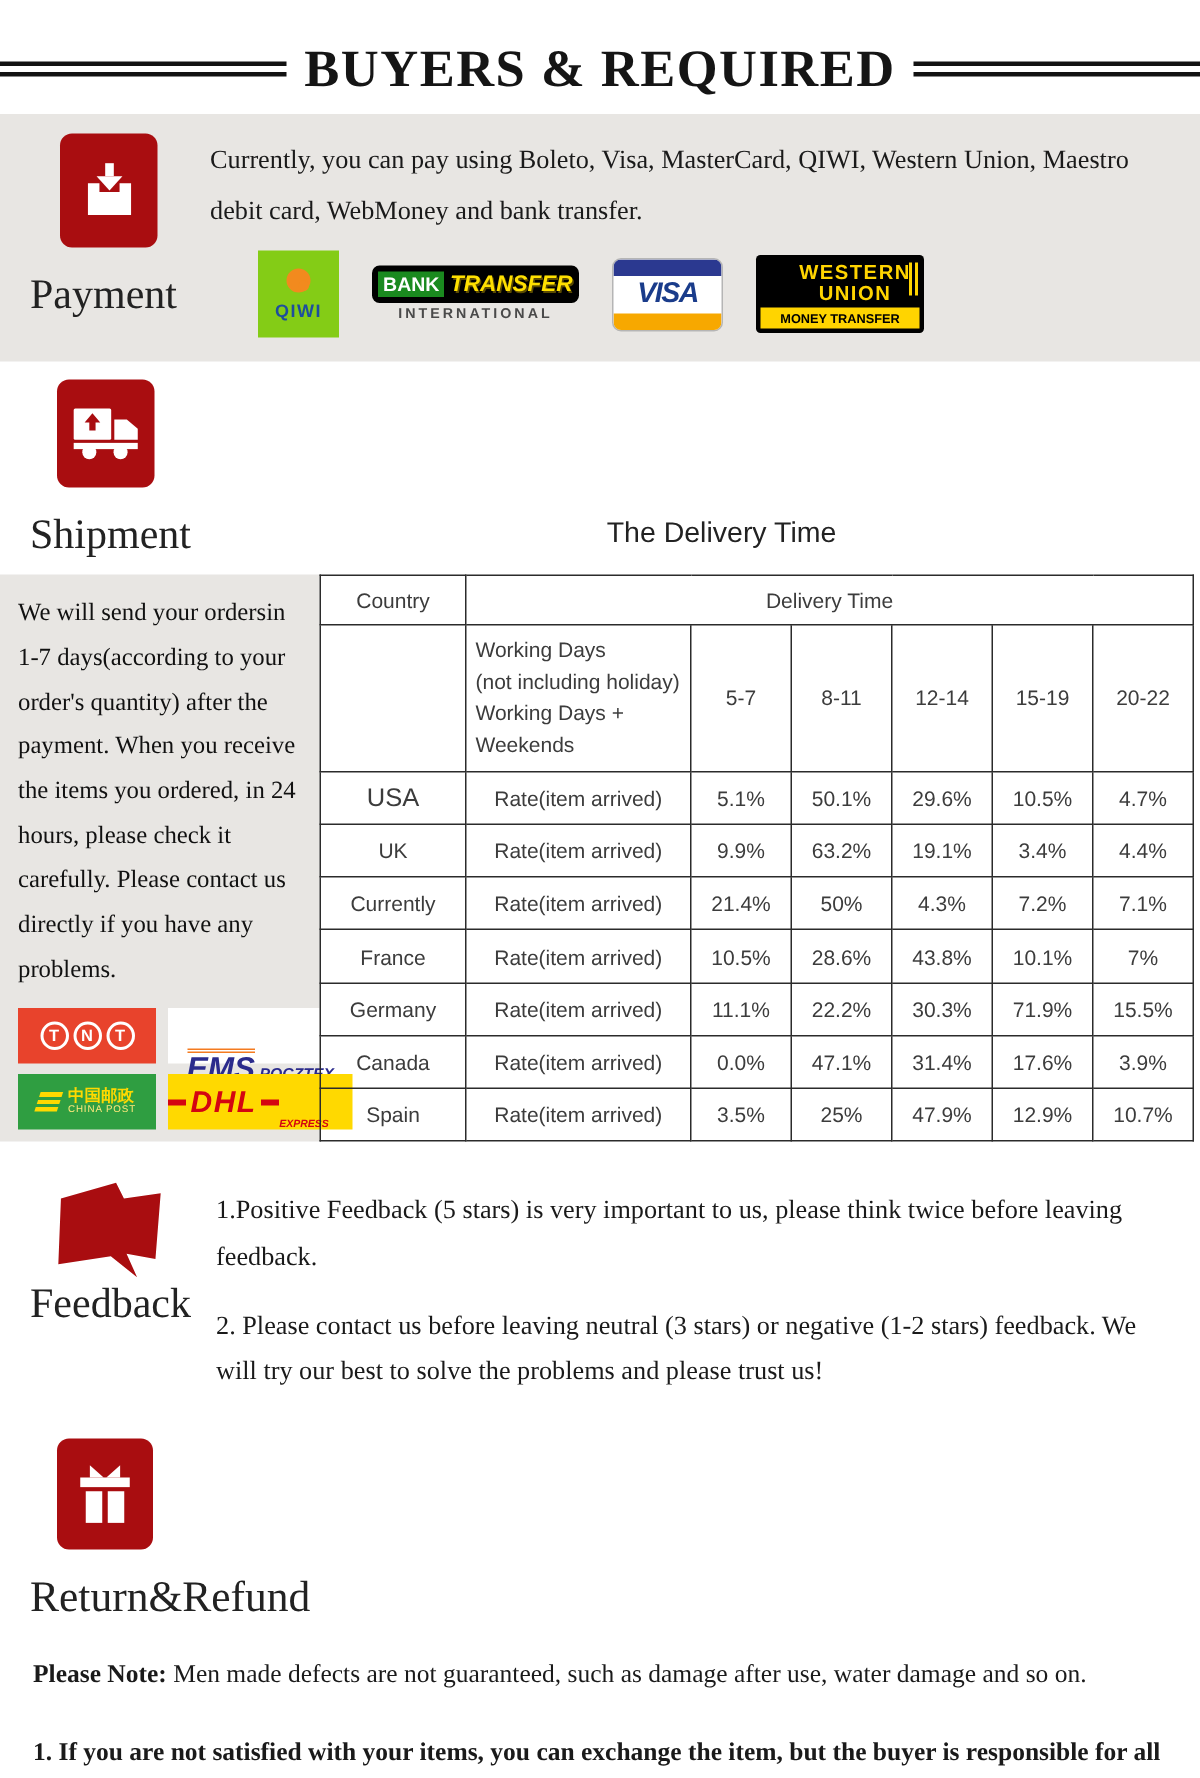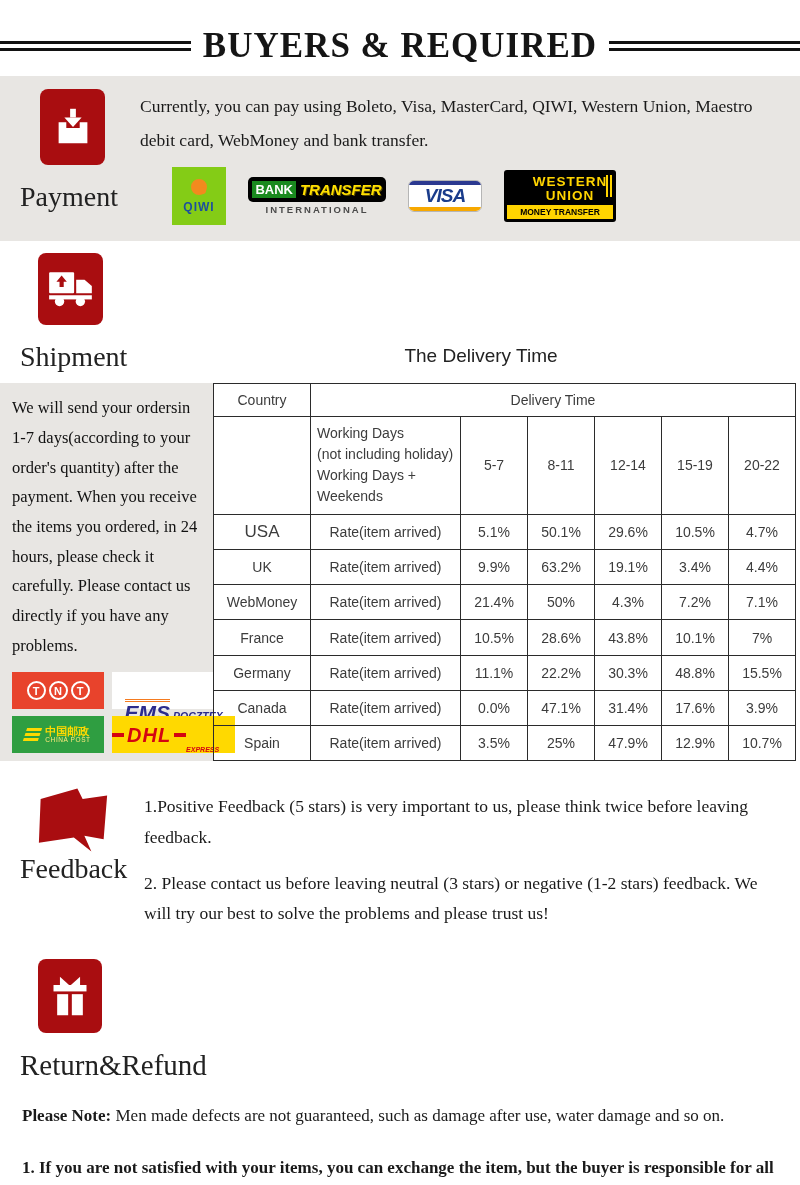--- a/index.html
+++ b/index.html
@@ -40,21 +40,21 @@
   .qiwi-ring{width:16px;height:16px;border:8px solid var(--qiwi-orange);border-radius:50%;position:relative;}
   .qiwi-ring::after{content:"";position:absolute;right:-7px;bottom:-7px;width:7px;height:7px;background:var(--qiwi-orange);border-radius:50%;}
   .qiwi-text{color:var(--qiwi-blue);font-family:"Liberation Sans",sans-serif;font-weight:bold;font-size:12px;margin-top:5px;letter-spacing:1px;}
   .bt-box{width:138px;}
   .bt-bar{background:#000;border-radius:5px;padding:4px 6px;display:flex;gap:4px;justify-content:center;}
   .bt-bank{background:#1a8a1f;color:#fff;font-family:"Liberation Sans",sans-serif;font-weight:bold;font-size:13px;padding:1px 3px;}
   .bt-transfer{color:#ffe000;font-family:"Liberation Sans",sans-serif;font-weight:bold;font-style:italic;font-size:15px;
     text-shadow:1px 1px 0 #5a4a00;}
   .bt-intl{text-align:center;font-family:"Liberation Sans",sans-serif;font-weight:bold;font-size:9.5px;
     color:#4a4a4a;letter-spacing:2px;margin-top:2px;}
-  .visa-card{width:74px;height:32px;background:#fff;border:1px solid #b5b5b5;border-radius:6px;display:flex;flex-direction:column;overflow:hidden;}
+  .visa-card{width:74px;height:49px;background:#fff;border:1px solid #b5b5b5;border-radius:6px;display:flex;flex-direction:column;overflow:hidden;}
   .visa-top{height:11px;background:var(--visa-dark);}
   .visa-mid{flex:1;display:flex;align-items:center;justify-content:center;}
   .visa-text{font-family:"Liberation Sans",sans-serif;font-weight:bold;font-style:italic;font-size:19px;color:var(--visa-blue);letter-spacing:-1px;}
   .visa-bot{height:11px;background:var(--visa-orange);}
   .wu-box{width:112px;height:52px;background:#000;border-radius:3px;display:flex;flex-direction:column;padding:3px 3px 3px 3px;}
   .wu-top{flex:1;position:relative;display:flex;flex-direction:column;align-items:center;justify-content:center;line-height:1.02;}
   .wu-line{color:var(--wu-yellow);font-family:"Liberation Sans",sans-serif;font-weight:bold;font-size:13.5px;letter-spacing:1px;margin-left:20px;}
   .wu-bars{position:absolute;right:1px;top:2px;display:flex;gap:2px;}
   .wu-bars i{display:block;width:2px;height:22px;background:var(--wu-yellow);}
   .wu-strip{background:var(--wu-yellow);text-align:center;font-family:"Liberation Sans",sans-serif;font-weight:bold;
@@ -256,21 +256,21 @@
         <tr class="data-row">
           <td class="country">UK</td>
           <td class="rate">Rate(item arrived)</td>
           <td class="val">9.9%</td>
           <td class="val">63.2%</td>
           <td class="val">19.1%</td>
           <td class="val">3.4%</td>
           <td class="val">4.4%</td>
         </tr>
         <tr class="data-row">
-          <td class="country">WebMoney</td>
+          <td class="country">Currently</td>
           <td class="rate">Rate(item arrived)</td>
           <td class="val">21.4%</td>
           <td class="val">50%</td>
           <td class="val">4.3%</td>
           <td class="val">7.2%</td>
           <td class="val">7.1%</td>
         </tr>
         <tr class="data-row">
           <td class="country">France</td>
           <td class="rate">Rate(item arrived)</td>
@@ -279,21 +279,21 @@
           <td class="val">43.8%</td>
           <td class="val">10.1%</td>
           <td class="val">7%</td>
         </tr>
         <tr class="data-row">
           <td class="country">Germany</td>
           <td class="rate">Rate(item arrived)</td>
           <td class="val">11.1%</td>
           <td class="val">22.2%</td>
           <td class="val">30.3%</td>
-          <td class="val">48.8%</td>
+          <td class="val">71.9%</td>
           <td class="val">15.5%</td>
         </tr>
         <tr class="data-row">
           <td class="country">Canada</td>
           <td class="rate">Rate(item arrived)</td>
           <td class="val">0.0%</td>
           <td class="val">47.1%</td>
           <td class="val">31.4%</td>
           <td class="val">17.6%</td>
           <td class="val">3.9%</td>

